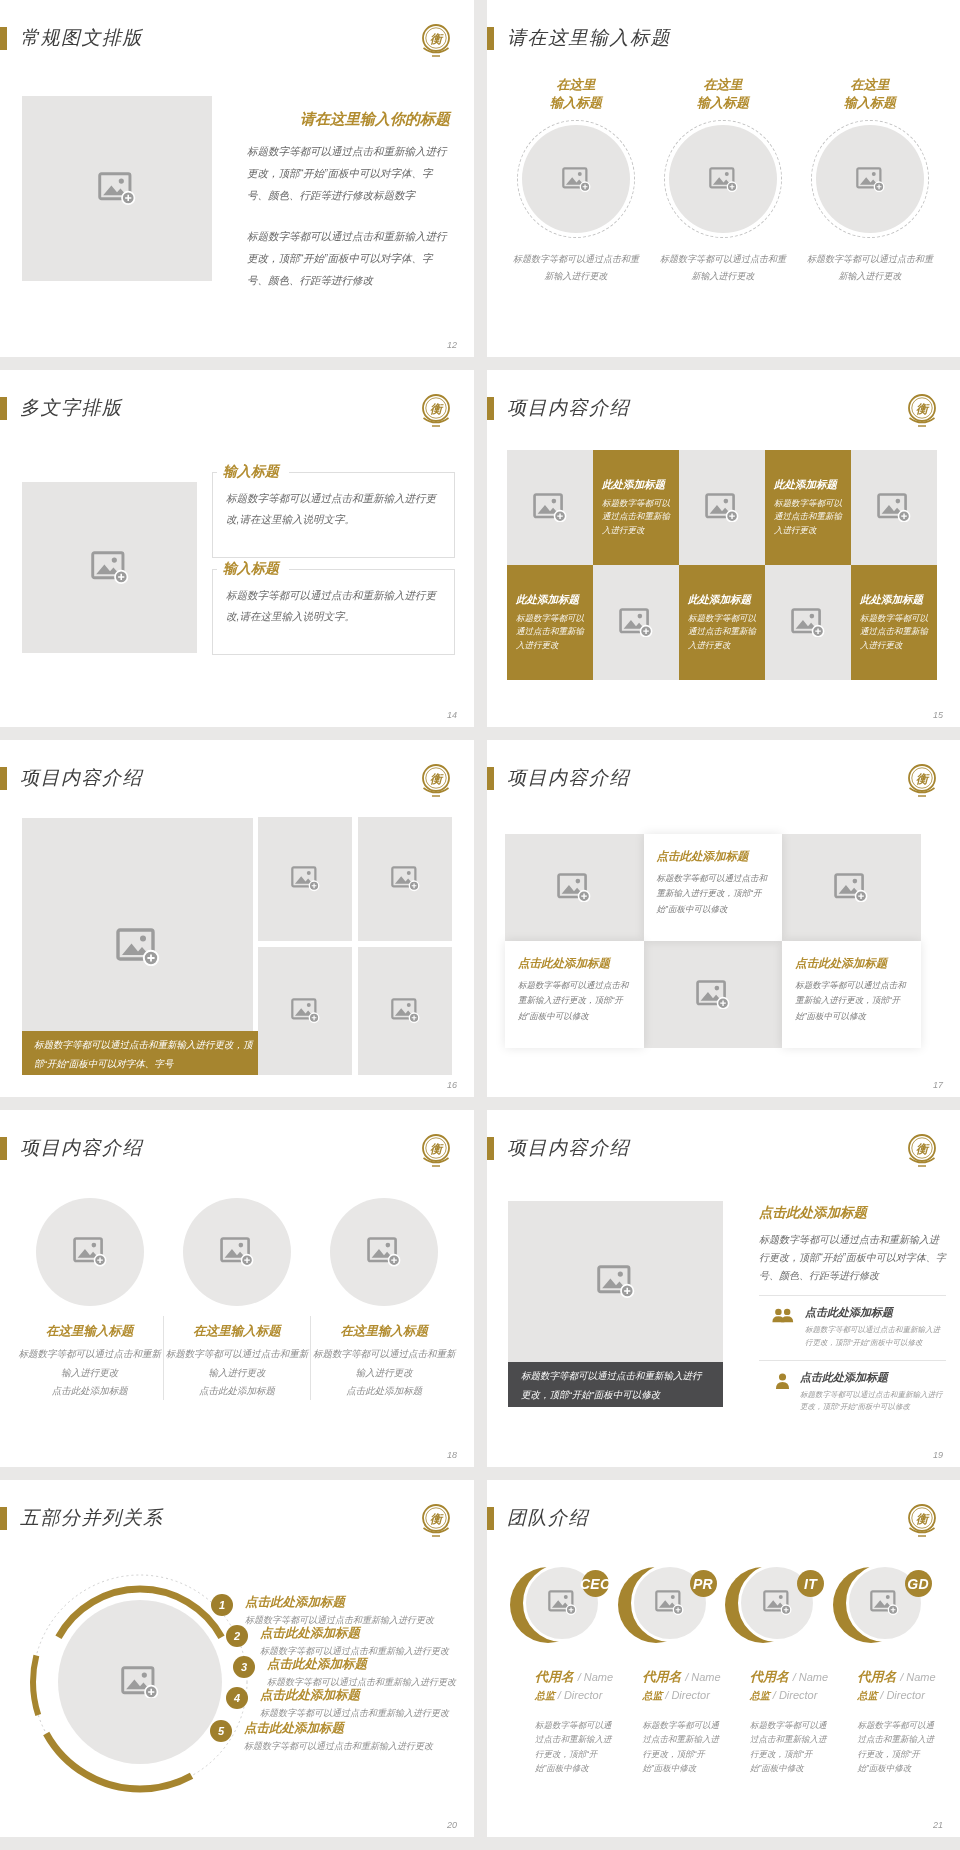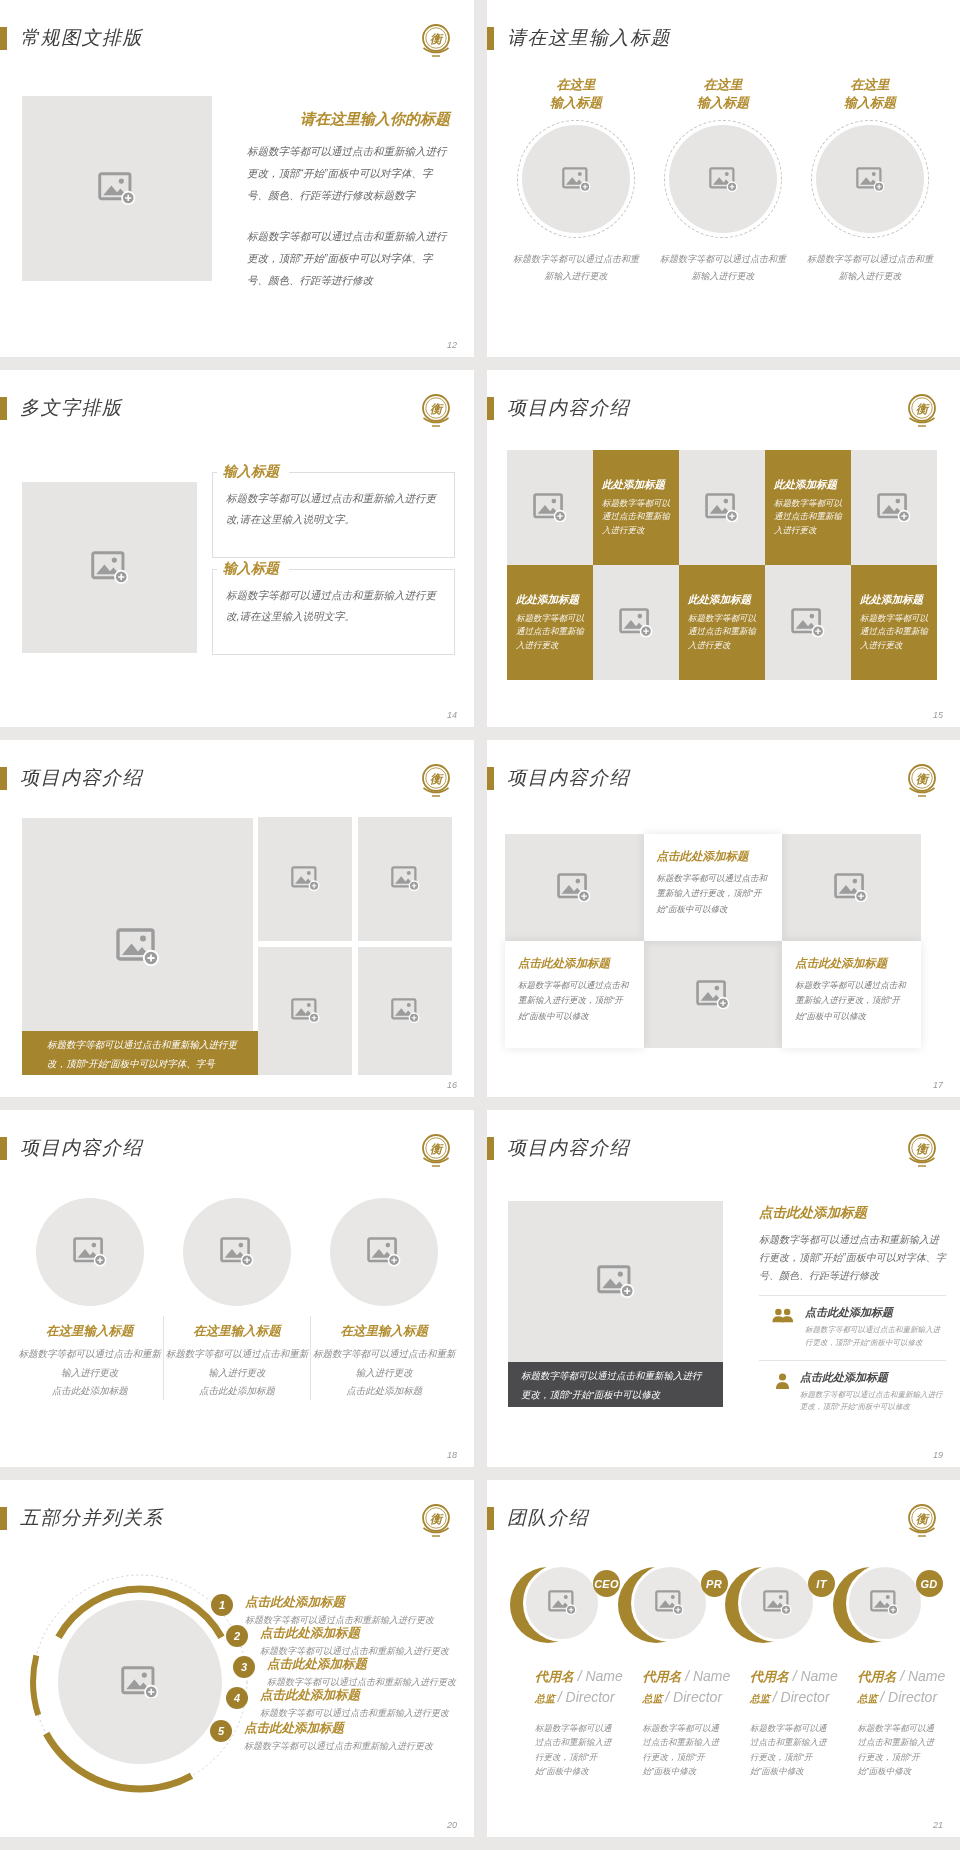--- a/index.html
+++ b/index.html
@@ -55,21 +55,21 @@
 
   
   #s15-grid{position:absolute;left:20px;top:80px;display:grid;grid-template-columns:repeat(5,86px);grid-template-rows:115px 115px;}
   .s15-gold{background:var(--gold);color:#fff;display:flex;flex-direction:column;justify-content:center;padding:0 9px;box-sizing:border-box;}
   .s15-gold h5{font-size:10.5px;margin:0 0 5px;font-weight:700;}
   .s15-gold p{font-size:8.5px;line-height:1.6;margin:0;color:rgba(255,255,255,.93);}
   .s15-img{background:var(--cell);display:flex;align-items:center;justify-content:center;}
 
   
   #s16-img{position:absolute;left:22px;top:78px;width:231px;height:257px;background:var(--cell);display:flex;align-items:center;justify-content:center;}
-  #s16-cap{position:absolute;left:22px;top:291px;width:247px;height:44px;background:var(--gold);color:#fff;font-size:9.5px;line-height:1.95;padding:5px 25px;box-sizing:border-box;}
+  #s16-cap{position:absolute;left:22px;top:291px;width:247px;height:44px;background:var(--gold);color:#fff;font-size:9.5px;line-height:1.95;padding:5px 12px;box-sizing:border-box;}
   .s16-cell{position:absolute;background:var(--cell);width:94px;display:flex;align-items:center;justify-content:center;}
 
   
   #s17-grid{position:absolute;left:18px;top:94px;display:grid;grid-template-columns:repeat(3,138.6px);grid-template-rows:107px 107px;}
   .s17-img{background:var(--cell);display:flex;align-items:center;justify-content:center;}
   .s17-card{background:#fff;box-shadow:0 0 10px rgba(0,0,0,.10);padding:15px 13px 0;box-sizing:border-box;position:relative;z-index:2;}
   .s17-card h5{font-size:11.5px;color:var(--goldh);margin:0 0 7px;font-weight:700;}
   .s17-card p{font-size:8.5px;color:#7d7d7d;line-height:1.8;margin:0;}
 
   
@@ -99,24 +99,24 @@
   .s20-num{width:22px;height:22px;border-radius:50%;background:#9f7f2c;color:#fff;font-size:11px;font-weight:700;display:flex;align-items:center;justify-content:center;flex:none;}
   .s20-txt h5{font-size:12.5px;color:var(--goldh);margin:0 0 3px;font-weight:700;white-space:nowrap;}
   .s20-txt p{font-size:9px;color:#8f8f8f;margin:0;white-space:nowrap;}
 
   
   #s21-row{position:absolute;left:22px;top:84px;width:430px;display:flex;}
   .s21-col{width:107.5px;}
   .avatar{position:relative;width:102px;height:82px;}
   .av-gold{position:absolute;left:1px;top:3px;width:76px;height:76px;border-radius:50%;background:var(--gold);}
   .av-gray{position:absolute;left:14px;top:0;width:72px;height:72px;border:3px solid #fff;border-radius:50%;background:#e9e8e7;display:flex;align-items:center;justify-content:center;}
-  .av-badge{position:absolute;left:73px;top:6px;width:27px;height:27px;border-radius:50%;background:var(--gold);color:#fff;font-size:11px;font-weight:700;display:flex;align-items:center;justify-content:center;letter-spacing:.3px;margin-left:11px;}
+  .av-badge{position:absolute;left:73px;top:6px;width:27px;height:27px;border-radius:50%;background:var(--gold);color:#fff;font-size:14px;font-weight:700;display:flex;align-items:center;justify-content:center;letter-spacing:.3px;}
   .s21-name{margin:22px 0 0 26px;font-size:13px;color:var(--goldh);font-weight:700;white-space:nowrap;}
   .s21-role{margin:3px 0 0 26px;font-size:10px;color:var(--goldh);font-weight:700;white-space:nowrap;}
-  .en{font-size:14px;color:#b3b3b3;font-weight:400;text-align:right;}
+  .en{font-size:11px;color:#b3b3b3;font-weight:400;text-align:right;}
   .s21-body{margin:15px 0 0 26px;width:80px;font-size:8.5px;color:#8f8f8f;line-height:1.7;}
 </style>
 </head>
 <body>
 
 <div class="board">
 
   <div class="slide" id="s12">
     <div class="bar"></div>
     <div class="stitle">常规图文排版</div>

